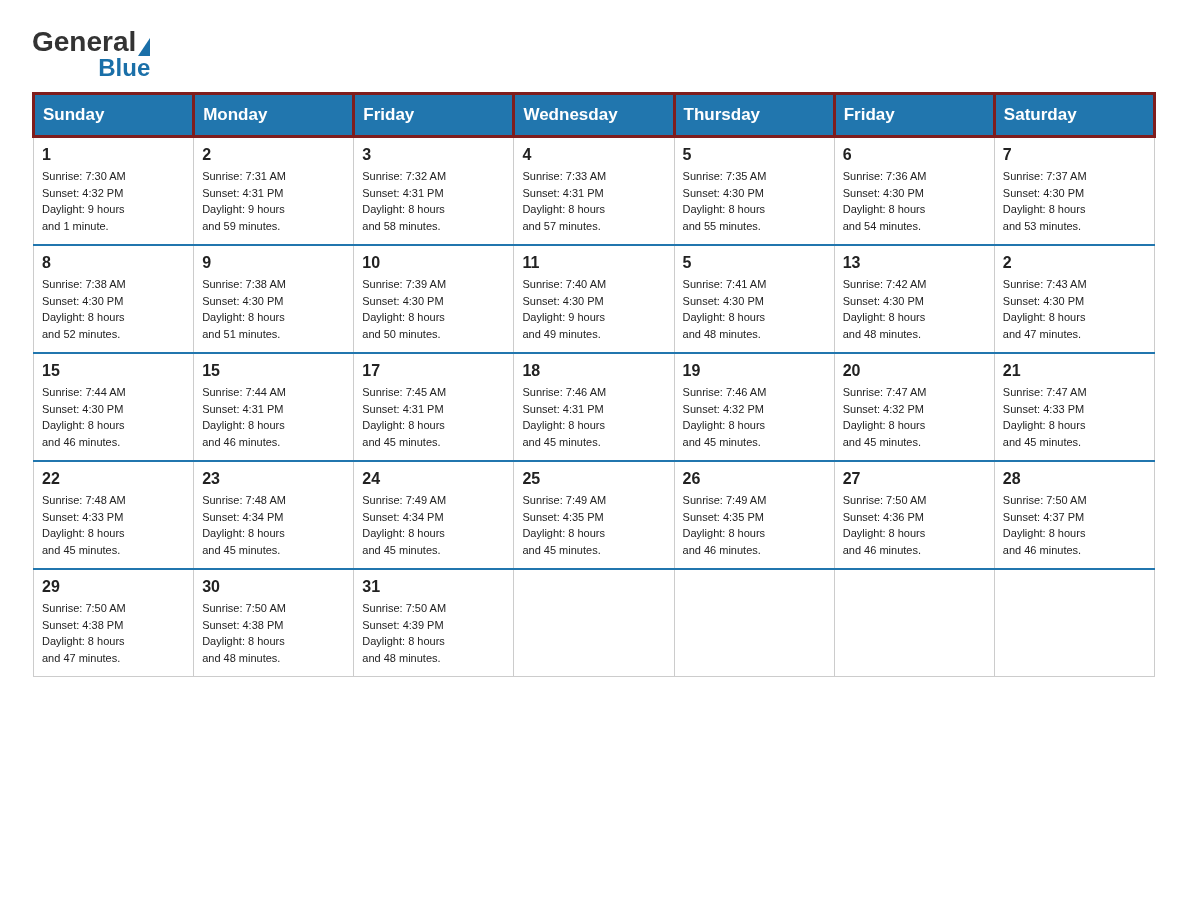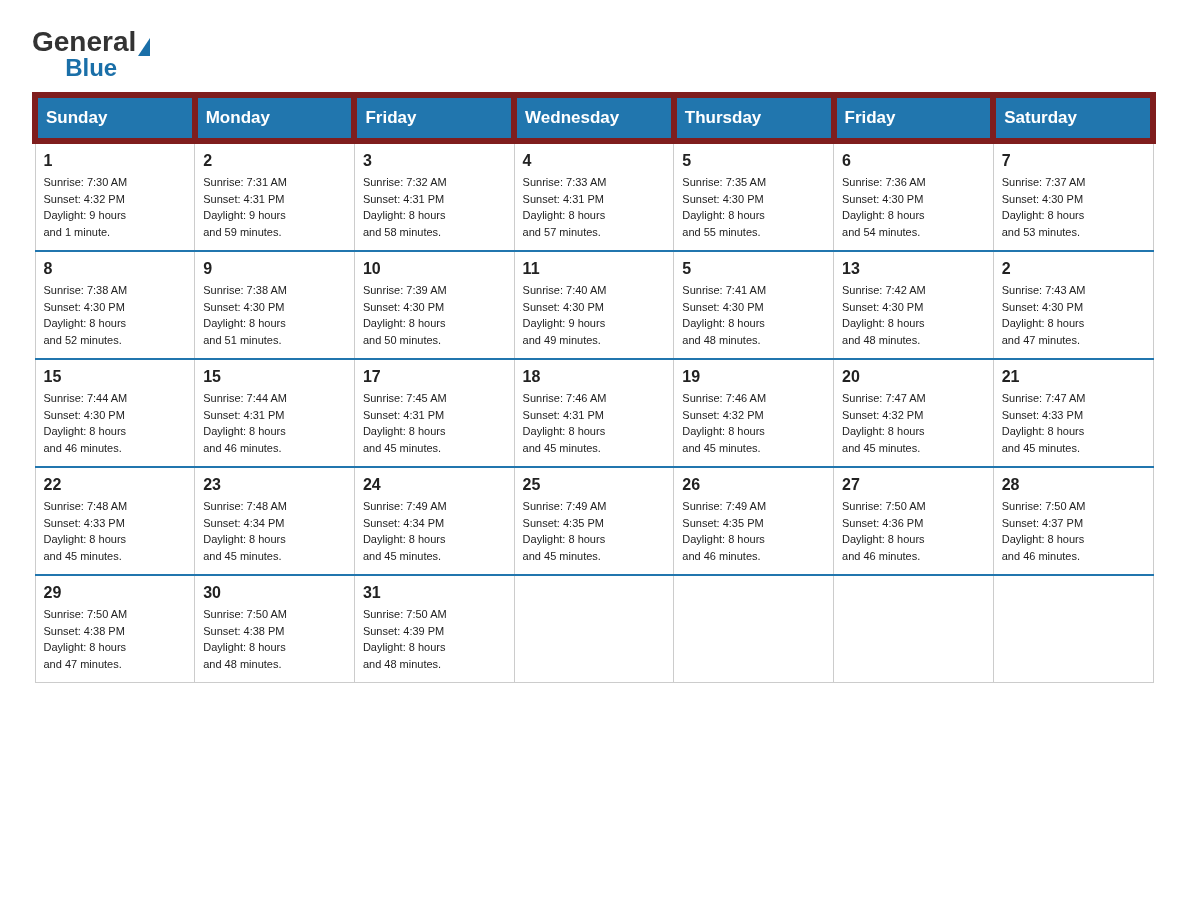--- a/index.html
+++ b/index.html
@@ -12,21 +12,21 @@
     }
     .header-row {
       display: flex;
       justify-content: space-between;
       align-items: flex-start;
       margin-bottom: 8px;
     }
     .logo {
       display: flex;
       flex-direction: column;
-      align-items: center;
+      align-items: flex-end;
       margin-top: 4px;
     }
     .logo-general {
       font-size: 28px;
       font-weight: bold;
       color: #333;
       line-height: 1;
     }
     .logo-blue {
       font-size: 24px;
@@ -62,21 +62,21 @@
       border-collapse: collapse;
       margin-top: 12px;
     }
     .calendar-table th {
       background-color: #2176ae;
       color: #fff;
       font-size: 17px;
       font-weight: bold;
       padding: 10px 8px;
       text-align: left;
-      border: 6px solid #7f1d1d;
+      border: 3px solid #7f1d1d;
     }
     .calendar-table td {
       vertical-align: top;
       padding: 8px 8px 10px 8px;
       border: 1px solid #ccc;
       width: 14.28%;
       font-size: 13px;
       color: #222;
       min-height: 100px;
       background: #fff;

